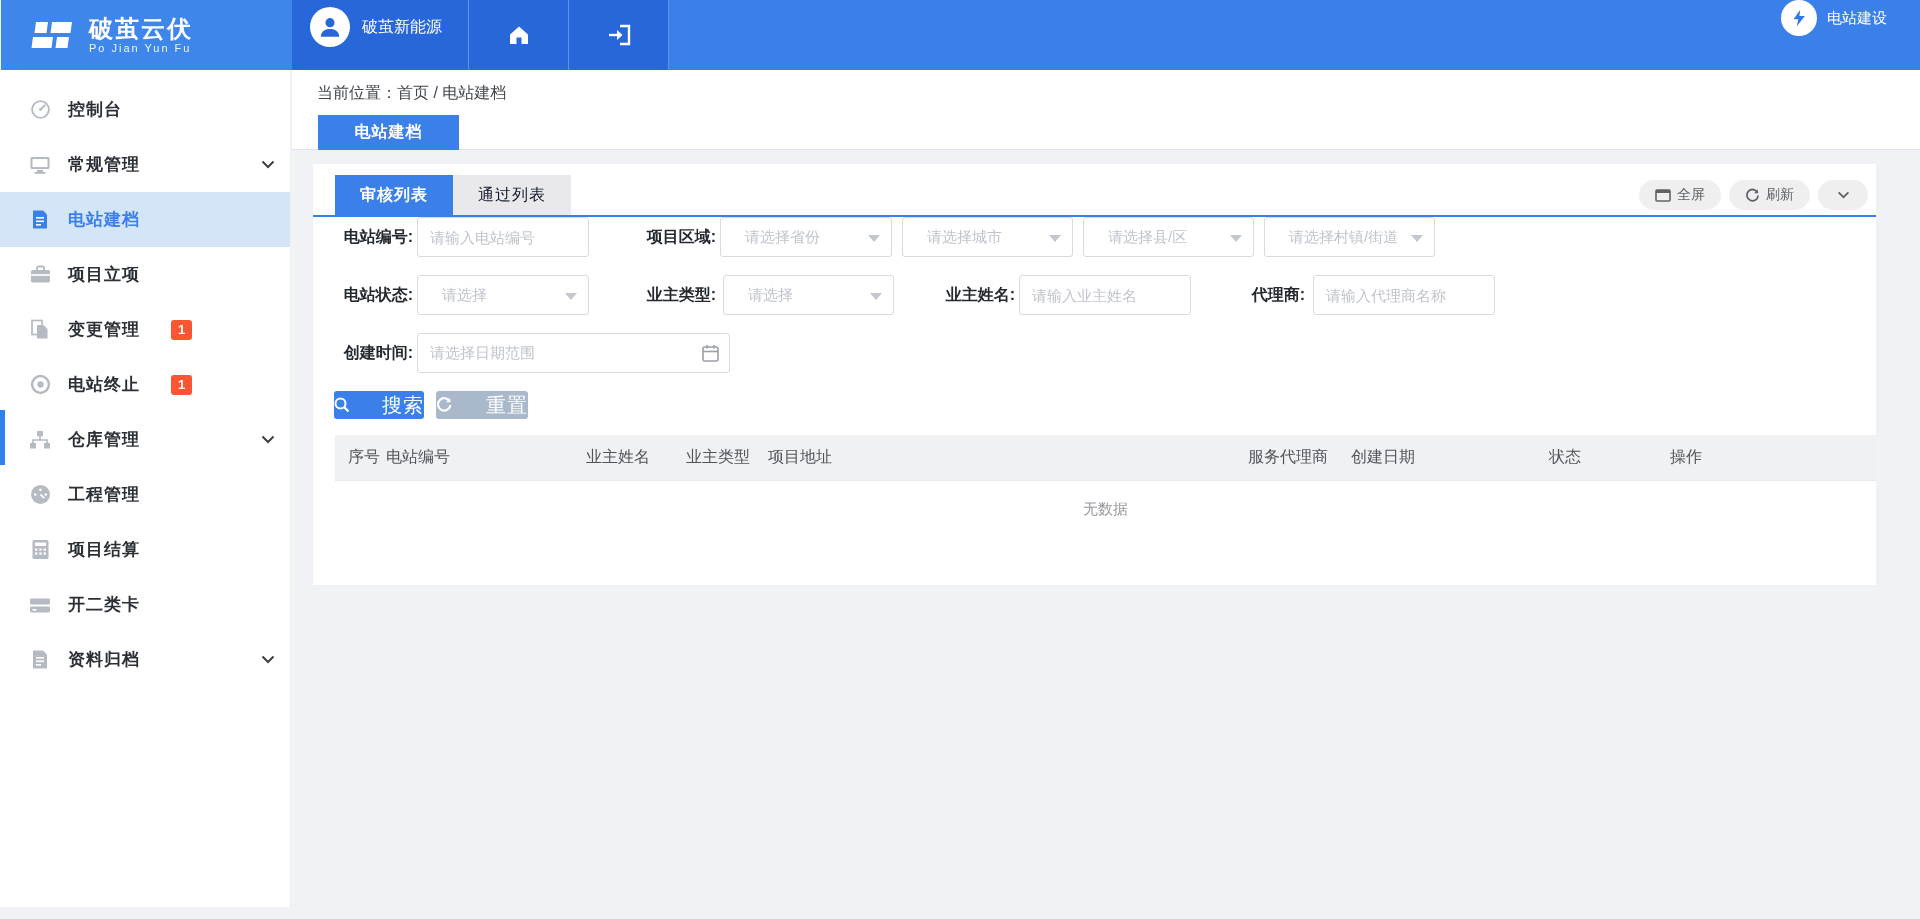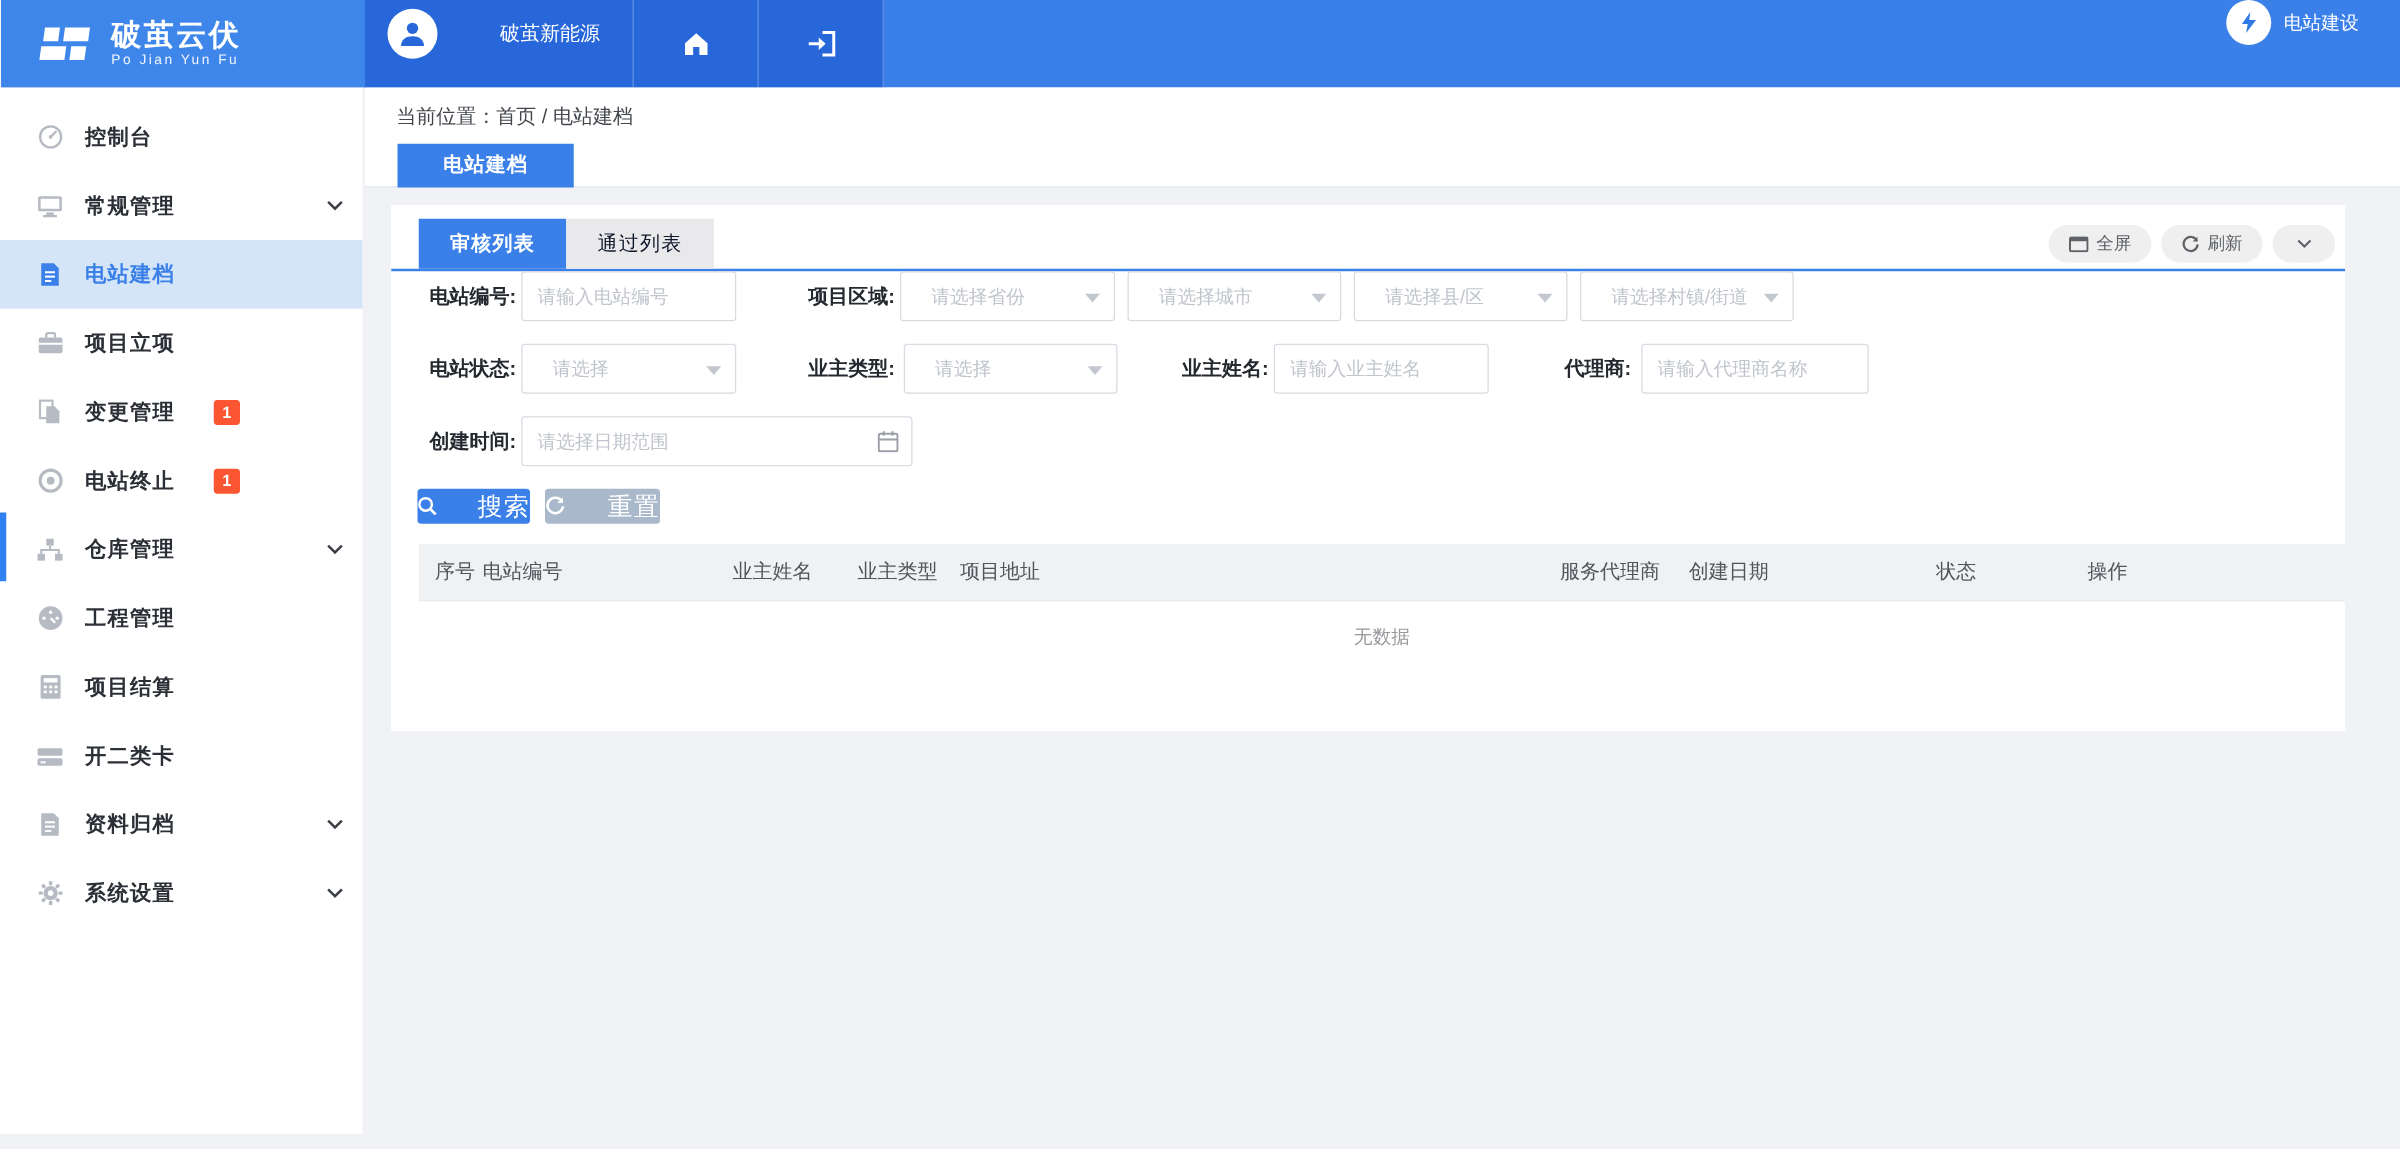--- a/index.html
+++ b/index.html
@@ -8,21 +8,21 @@
 
   
   .header { position:absolute; top:0; left:1px; width:1920px; height:70px; background:#3a80e8; display:flex; align-items:stretch; }
   .hdr-logo { width:291px; background:#3f86ea; display:flex; align-items:center; padding-left:28px; flex:none; }
   .logo-mark { width:48px; height:48px; flex:none; }
   .logo-text { margin-left:12px; color:#fff; }
   .logo-title { font-size:24px; font-weight:bold; letter-spacing:2px; line-height:26px; }
   .logo-sub { font-size:11px; letter-spacing:2px; opacity:.92; }
   .hdr-dark { background:#2767d9; display:flex; align-items:stretch; flex:none; }
   .hdr-seg { display:flex; align-items:center; justify-content:center; border-right:1px solid rgba(255,255,255,.28); cursor:pointer; }
-  .seg-user { padding:0 26px 16px 18px;gap:38px; }
+  .seg-user { padding:0 26px 16px 18px; }
   .avatar { width:40px; height:40px; border-radius:50%; background:#fff; display:flex; align-items:center; justify-content:center; flex:none; }
   .user-name { color:#fff; font-size:16px; margin-left:12px; white-space:nowrap; }
   .seg-icon { width:100px; }
   .hdr-spacer { flex:1; }
   .hdr-right { display:flex; align-items:center; gap:44px; padding-right:34px;flex-direction:column; }
   .hdr-nav { display:flex; align-items:center; gap:10px; cursor:pointer; }
   .hdr-nav .circ { width:36px; height:36px; border-radius:50%; background:#fff; display:flex; align-items:center; justify-content:center; flex:none; }
   .hdr-nav .lbl { color:#fff; font-size:15px; white-space:nowrap; }
 
   
@@ -282,44 +282,20 @@
               <rect x="5" y="15" width="5" height="1.6" fill="#ffffff"></rect>
             </svg>
         </span>
         <span class="tx">资料归档</span>
         <span class="sb-chev">
           <svg width="14" height="9" viewBox="0 0 14 9">
               <path d="M1.5 1.5 L7 7 L12.5 1.5" fill="none" stroke="#3c4046" stroke-width="2"></path>
             </svg>
         </span>
       </div>
-      <div class="sb-item">
-        <span class="ic">
-          <svg width="21" height="21" viewBox="0 0 20 20">
-              <g stroke="#b6bac3" stroke-width="2.6">
-                <line x1="10" y1="1" x2="10" y2="4"></line>
-                <line x1="10" y1="16" x2="10" y2="19"></line>
-                <line x1="1" y1="10" x2="4" y2="10"></line>
-                <line x1="16" y1="10" x2="19" y2="10"></line>
-                <line x1="3.6" y1="3.6" x2="5.8" y2="5.8"></line>
-                <line x1="14.2" y1="14.2" x2="16.4" y2="16.4"></line>
-                <line x1="3.6" y1="16.4" x2="5.8" y2="14.2"></line>
-                <line x1="14.2" y1="5.8" x2="16.4" y2="3.6"></line>
-              </g>
-              <circle cx="10" cy="10" r="5.4" fill="#b6bac3"></circle>
-              <circle cx="10" cy="10" r="2.1" fill="#ffffff"></circle>
-            </svg>
-        </span>
-        <span class="tx">系统设置</span>
-        <span class="sb-chev">
-          <svg width="14" height="9" viewBox="0 0 14 9">
-              <path d="M1.5 1.5 L7 7 L12.5 1.5" fill="none" stroke="#3c4046" stroke-width="2"></path>
-            </svg>
-        </span>
-      </div>
     </div>
     <div class="sb-thumb"></div>
   </div>
 
   <div class="crumbbar">
     <div class="crumb">
       <span>当前位置：</span><span>首页 / 电站建档</span>
     </div>
     <div class="page-tab">电站建档</div>
   </div>

